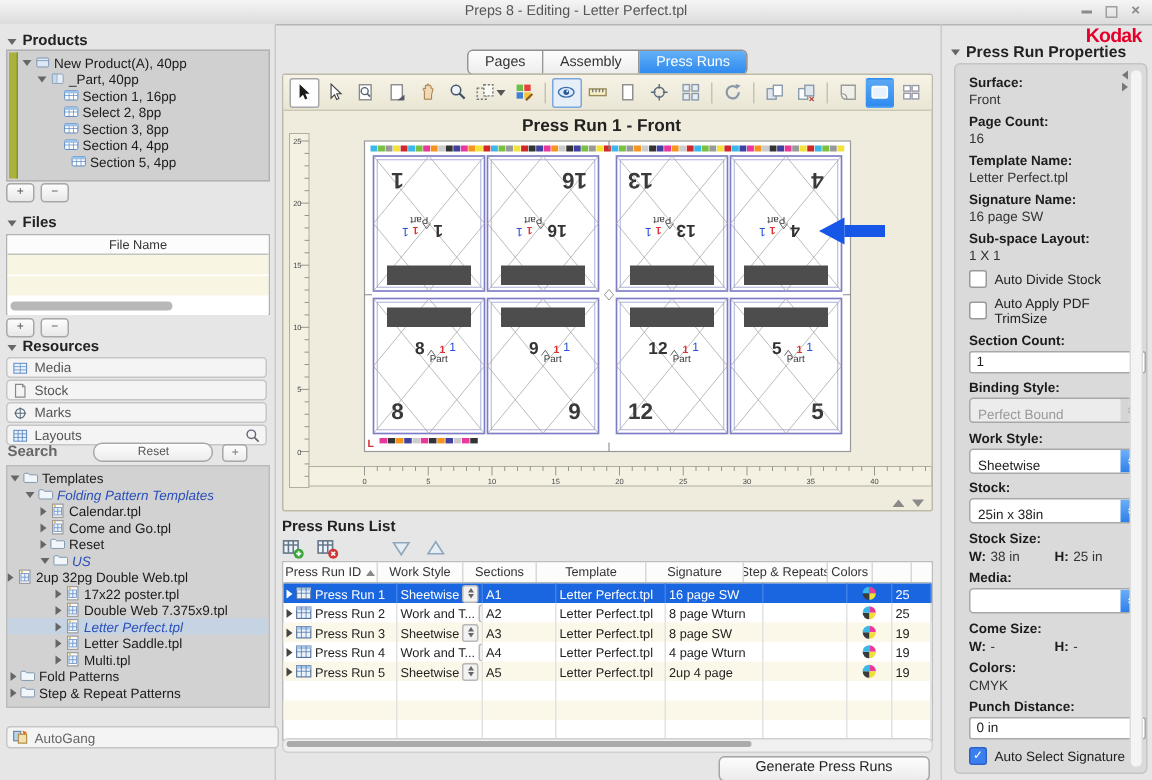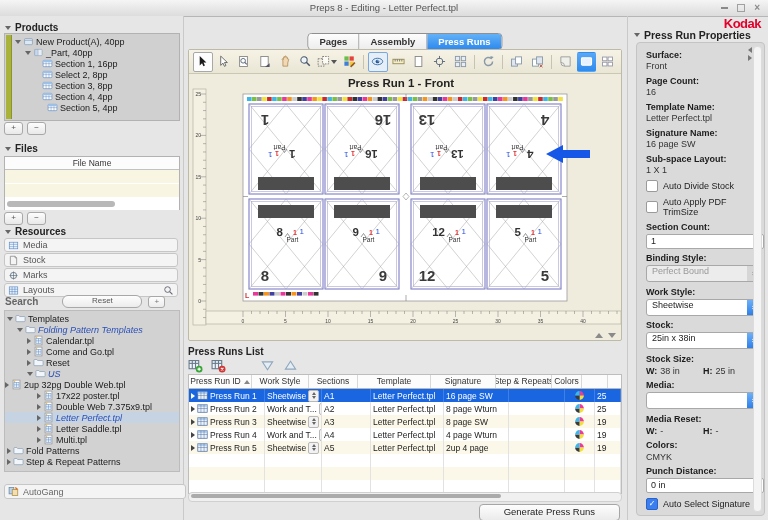--- a/index.html
+++ b/index.html
@@ -46,21 +46,21 @@
   .search-lbl{font-size:10px;color:#666;font-weight:bold;}
   .reset-btn{flex:1;height:11px;background:linear-gradient(#fdfdfd,#ececec);border:1px solid #a8a8a8;border-radius:6px;
      font-size:8px;color:#555;text-align:center;line-height:10px;max-width:78px;margin-left:18px;}
   .plus-btn{width:15px;height:10px;background:linear-gradient(#fdfdfd,#ececec);border:1px solid #a8a8a8;border-radius:3px;
      font-size:8px;color:#777;text-align:center;line-height:9px;}
   .tree-panel{position:absolute;left:4px;top:294px;width:174px;height:158px;background:#d2d2d2;border:1px solid #bcbcbc;padding-top:2px;overflow:hidden;}
   .autogang{position:absolute;left:4px;top:468px;width:174px;height:13px;background:#f4f4f4;border:1px solid #c6c6c6;border-radius:3px;
      display:flex;align-items:center;gap:4px;padding:0 3px;color:#666;}
 
   .tabs{position:absolute;top:17px;left:50%;transform:translateX(-50%);display:flex;border:1px solid #8f8f8f;border-radius:4px;overflow:hidden;background:#fff;height:15px;}
-  .tab{padding:0 11px;font-size:9.5px;font-weight:bold;color:#333;line-height:15px;border-right:1px solid #8f8f8f;background:linear-gradient(#fdfdfd,#ededed);}
+  .tab{padding:0 11px;font-size:9.5px;font-weight:normal;color:#333;line-height:15px;border-right:1px solid #8f8f8f;background:linear-gradient(#fdfdfd,#ededed);}
   .tab:last-child{border-right:none;}
   .tab.active{background:linear-gradient(#63b1f7,#2e8aef);color:#fff;}
 
   .panel{position:absolute;left:5px;top:33px;width:432px;height:290px;background:#efecdd;border:1px solid #bdbaa8;border-radius:2px;}
   .ptoolbar{position:absolute;left:0;right:0;top:0;height:23px;background:linear-gradient(#f6f3e6,#e9e6d5);
      border-bottom:1px solid #cac7b4;display:flex;align-items:center;padding:0 4px;gap:1px;}
   .tbtn{width:20px;height:18px;display:flex;align-items:center;justify-content:center;border:1px solid transparent;border-radius:2px;}
   .tbtn.selected{background:#fdfdfd;border-color:#a8a8a8;}
   .tbtn.outlined{background:#e6eef8;border-color:#7aa8dc;}
   .tbtn.active{background:linear-gradient(#5aa8f5,#2f8bef);border-color:#2а7аdd;}
@@ -108,21 +108,21 @@
   .pn-l{width:0;height:0;border-top:3px solid transparent;border-bottom:3px solid transparent;border-right:4px solid #777;}
   .pn-r{width:0;height:0;border-top:3px solid transparent;border-bottom:3px solid transparent;border-left:4px solid #777;}
   .pl{font-weight:bold;font-size:9px;color:#1c1c1c;margin-top:4.5px;}
   .pv{font-size:9px;color:#333;margin-top:1.5px;}
   .pcb{display:flex;align-items:center;gap:5px;margin-top:5px;font-size:9px;color:#222;}
   .cb{width:10px;height:10px;background:#fff;border:1px solid #9a9a9a;border-radius:2px;flex:0 0 auto;
       display:flex;align-items:center;justify-content:center;font-size:8px;color:#fff;line-height:10px;}
   .cb.on{background:#3a7ef0;border-color:#2a62c8;}
   .pinput{margin-top:2px;height:13px;background:#fff;border:1px solid #a8a8a8;border-radius:2px;
       font-size:9px;color:#222;line-height:13px;padding:0 4px;width:108px;}
-  .psel{margin-top:2px;height:15px;background:#fff;border:1px solid #a8a8a8;border-radius:3px;display:flex;align-items:flex-start;width:114px;overflow:hidden;}
+  .psel{margin-top:2px;height:15px;background:#fff;border:1px solid #a8a8a8;border-radius:3px;display:flex;align-items:flex-end;width:114px;overflow:hidden;}
   .psel .pt{flex:1;font-size:9px;padding:0 5px;color:#222;white-space:nowrap;}
   .psel .cap{width:14px;align-self:stretch;background:linear-gradient(#6db0f8,#2f7fe8);display:flex;flex-direction:column;
       align-items:center;justify-content:center;gap:1px;}
   .cap .cu{width:0;height:0;border-left:2.5px solid transparent;border-right:2.5px solid transparent;border-bottom:3.5px solid #fff;}
   .cap .cd{width:0;height:0;border-left:2.5px solid transparent;border-right:2.5px solid transparent;border-top:3.5px solid #fff;}
   .psel.disabled{background:#ececec;}
   .psel.disabled .pt{color:#999;}
   .psel.disabled .cap{background:#d6d6d6;}
   .psel.disabled .cu{border-bottom-color:#999;}
   .psel.disabled .cd{border-top-color:#999;}
@@ -1298,21 +1298,21 @@
             </span>
           </div>
           <div class="pl">Media:</div>
           <div class="psel">
             <span class="pt"></span>
             <span class="cap">
               <span class="cu"></span>
               <span class="cd"></span>
             </span>
           </div>
-          <div class="pl">Media Reset:</div>
+          <div class="pl">Come Size:</div>
           <div class="psize">
             <span class="seg">
               <b>W:</b>
               <span>-</span>
             </span>
             <span class="seg">
               <b>H:</b>
               <span>-</span>
             </span>
           </div>

